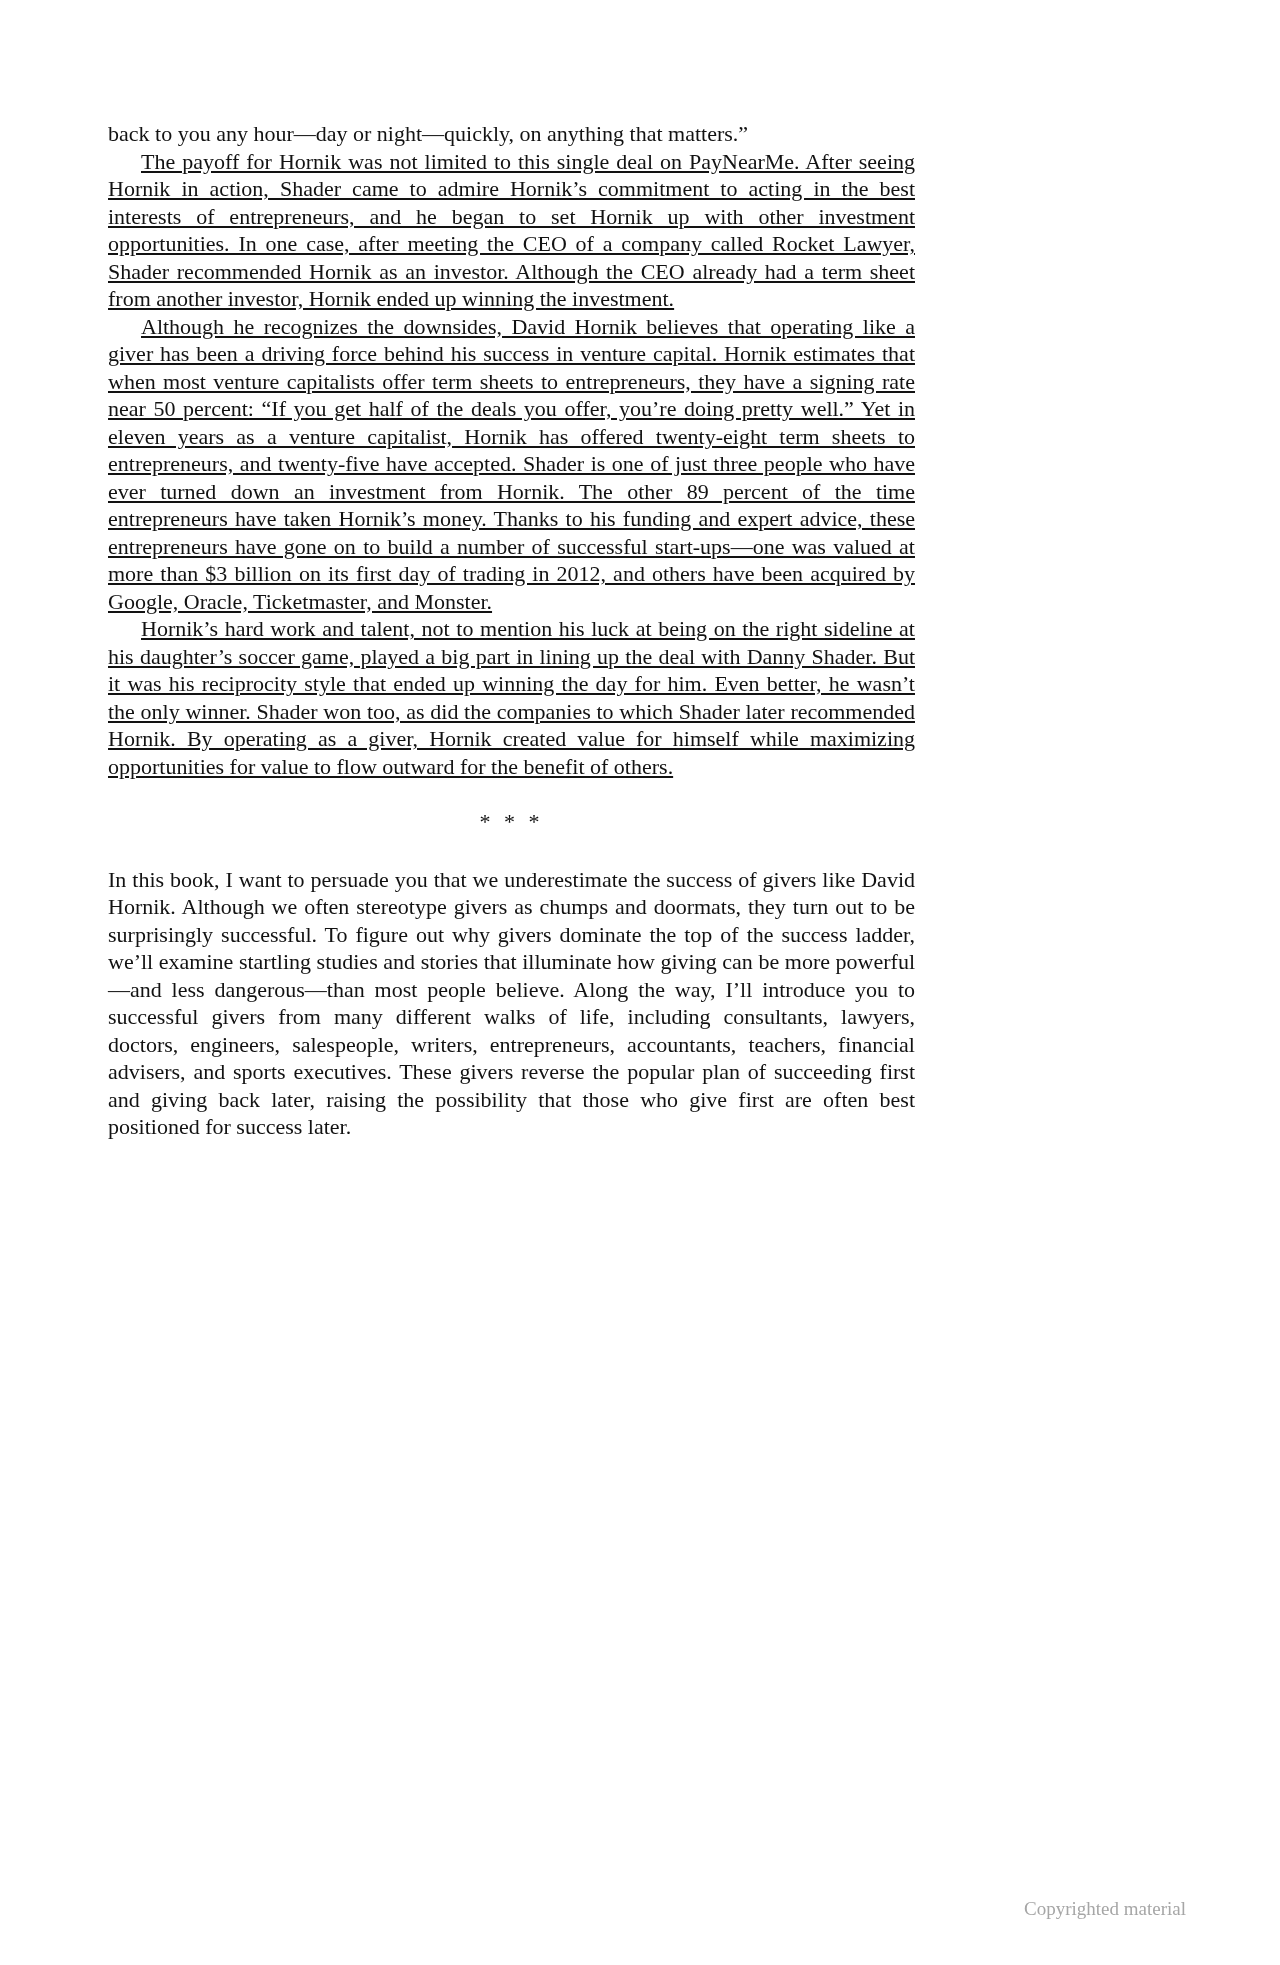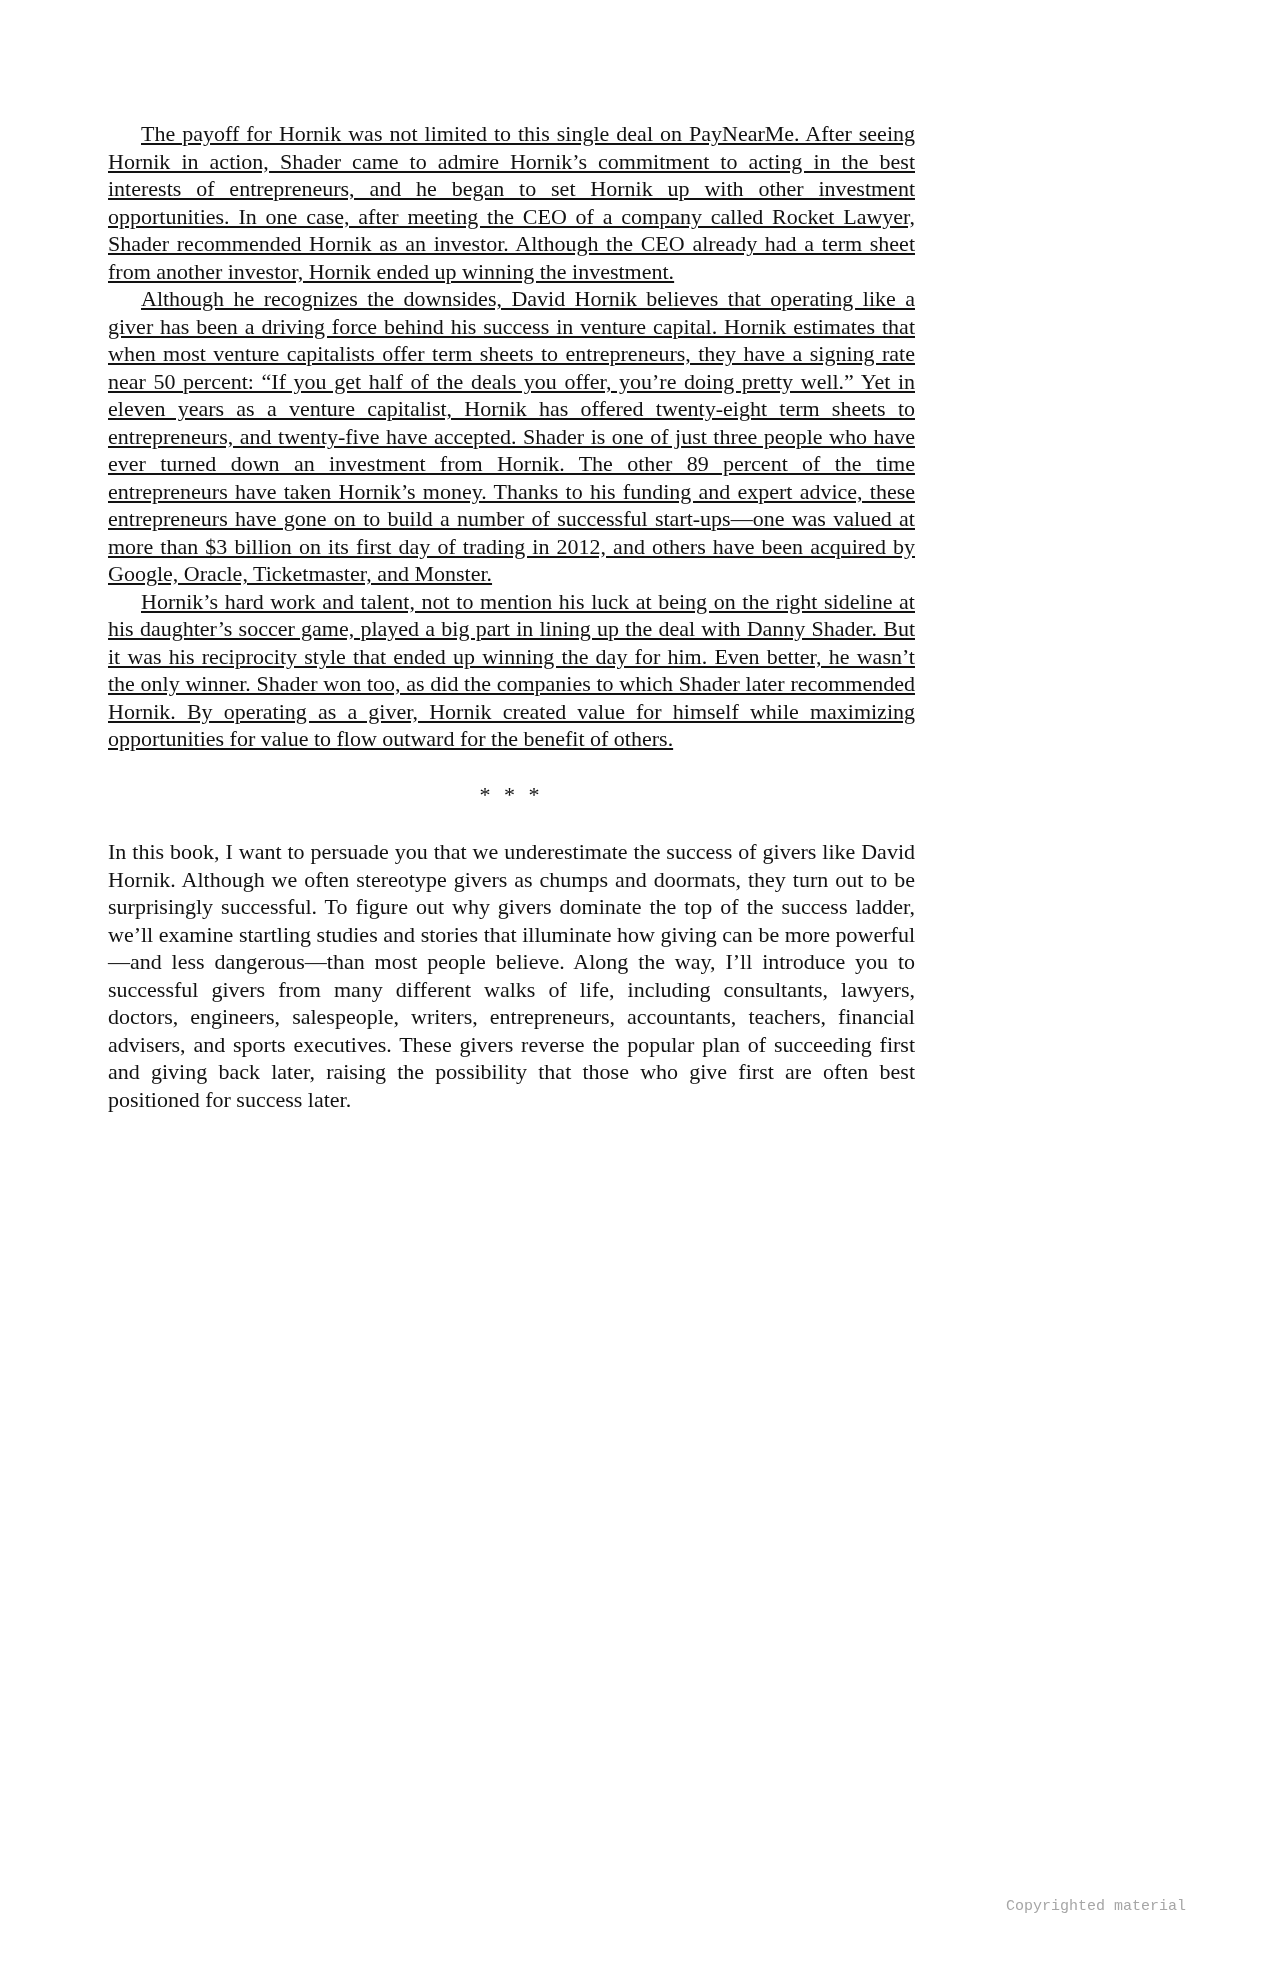--- a/index.html
+++ b/index.html
@@ -38,30 +38,31 @@
       text-align: center;
       font-size: 22px;
       line-height: 27.5px;
       letter-spacing: 4px;
       color: #121212;
     }
     .copyright-note {
       position: absolute;
       top: 1898px;
       right: 94px;
-      font-family: Liberation Mono, monospace;
-      font-size: 15px;
+      font-family: Liberation Serif, serif;
+      font-size: 19px;
       color: #a6a6a6;
     }
   </style>
 </head>
 <body>
 
 <div class="page">
 
+  <p class="body-text">back to you any hour—day or night—quickly, on anything that matters.”</p>
 
   <p class="body-text indent">The payoff for Hornik was not limited to this single deal on PayNearMe. After seeing Hornik in action, Shader came to admire Hornik’s commitment to acting in the best interests of entrepreneurs, and he began to set Hornik up with other investment opportunities. In one case, after meeting the CEO of a company called Rocket Lawyer, Shader recommended Hornik as an investor. Although the CEO already had a term sheet from another investor, Hornik ended up winning the investment.</p>
 
   <p class="body-text indent">Although he recognizes the downsides, David Hornik believes that operating like a giver has been a driving force behind his success in venture capital. Hornik estimates that when most venture capitalists offer term sheets to entrepreneurs, they have a signing rate near 50 percent: “If you get half of the deals you offer, you’re doing pretty well.” Yet in eleven years as a venture capitalist, Hornik has offered twenty-eight term sheets to entrepreneurs, and twenty-five have accepted. Shader is one of just three people who have ever turned down an investment from Hornik. The other 89 percent of the time entrepreneurs have taken Hornik’s money. Thanks to his funding and expert advice, these entrepreneurs have gone on to build a number of successful start-ups—one was valued at more than $3 billion on its first day of trading in 2012, and others have been acquired by Google, Oracle, Ticketmaster, and Monster.</p>
 
   <p class="body-text indent">Hornik’s hard work and talent, not to mention his luck at being on the right sideline at his daughter’s soccer game, played a big part in lining up the deal with Danny Shader. But it was his reciprocity style that ended up winning the day for him. Even better, he wasn’t the only winner. Shader won too, as did the companies to which Shader later recommended Hornik. By operating as a giver, Hornik created value for himself while maximizing opportunities for value to flow outward for the benefit of others.</p>
 
   <div class="section-break">* * *</div>
 
   <p class="body-text">In this book, I want to persuade you that we underestimate the success of givers like David Hornik. Although we often stereotype givers as chumps and doormats, they turn out to be surprisingly successful. To figure out why givers dominate the top of the success ladder, we’ll examine startling studies and stories that illuminate how giving can be more powerful—and less dangerous—than most people believe. Along the way, I’ll introduce you to successful givers from many different walks of life, including consultants, lawyers, doctors, engineers, salespeople, writers, entrepreneurs, accountants, teachers, financial advisers, and sports executives. These givers reverse the popular plan of succeeding first and giving back later, raising the possibility that those who give first are often best positioned for success later.</p>

